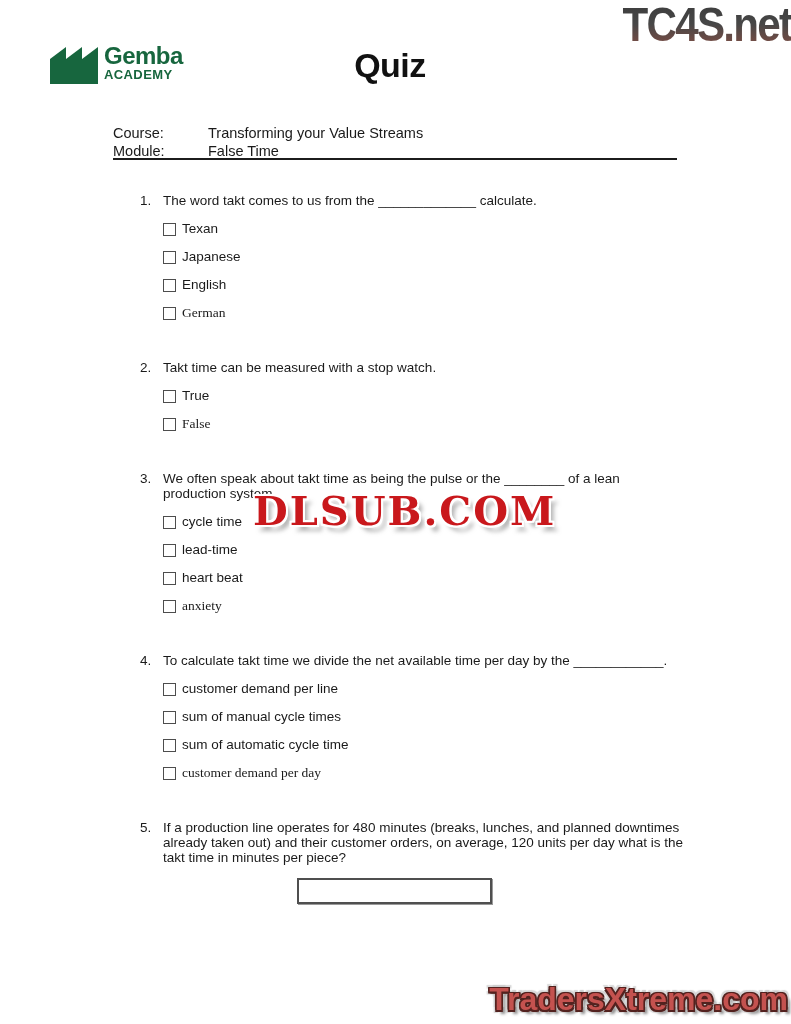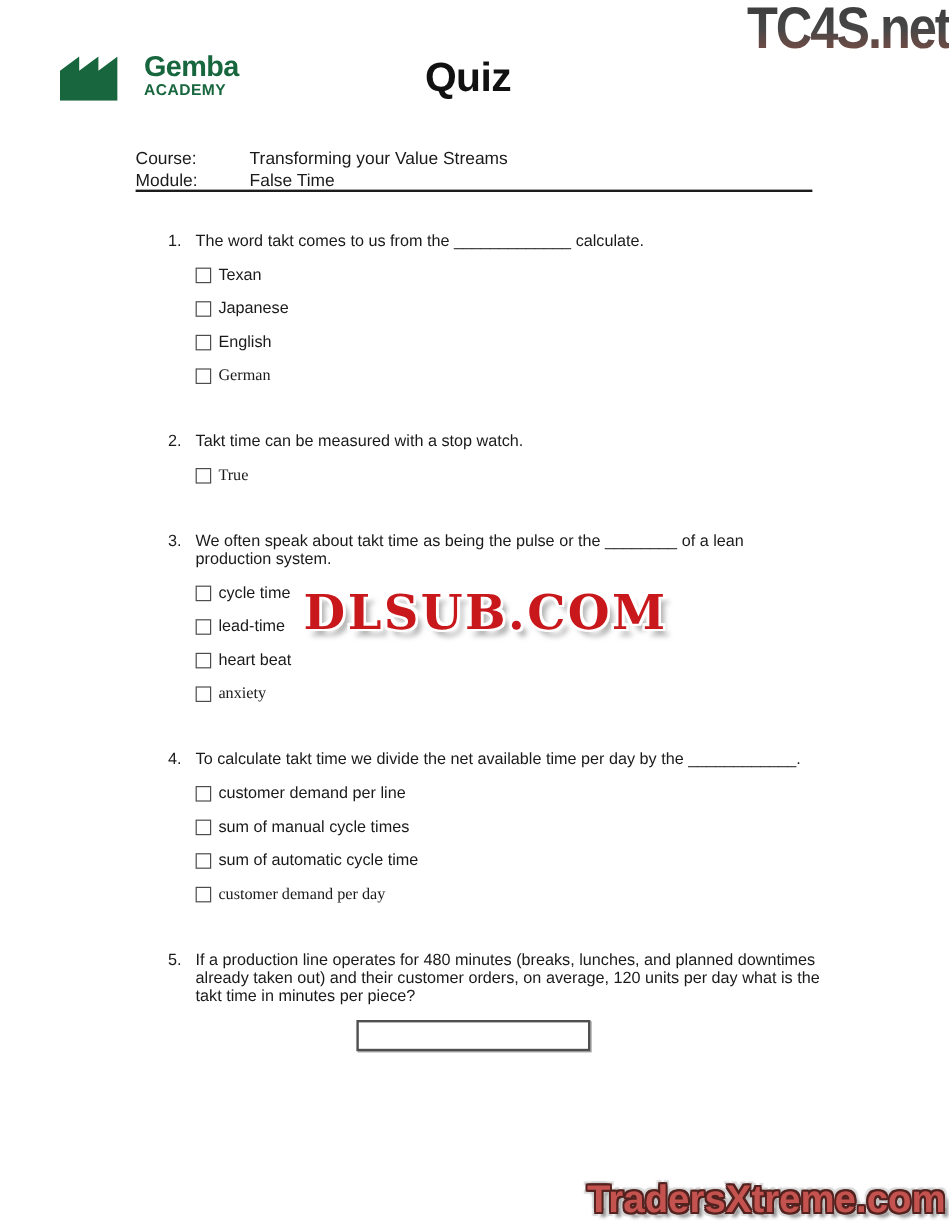--- a/index.html
+++ b/index.html
@@ -15,21 +15,21 @@
   }
 
   
   .logo {
     position: absolute;
     left: 50px; top: 43px;
     display: flex;
     align-items: flex-start;
   }
   .logo svg { display: block; }
-  .logo-text { margin-left: 22px; padding-top: 1px; }
+  .logo-text { margin-left: 6px; padding-top: 1px; }
   .logo-name {
     font-size: 24px; font-weight: bold; line-height: 23px;
     letter-spacing: -0.5px;
   }
   .logo-sub {
     font-size: 13px; font-weight: bold; line-height: 15px;
     letter-spacing: 0.4px;
   }
 
   .page-title {
@@ -201,20 +201,24 @@
     <div class="question">
       <div class="q-line">
         <span class="q-num">2.</span>
         <span class="q-text">Takt time can be measured with a stop watch.</span>
       </div>
       <div class="options">
         <div class="option">
           <span class="cb"></span>
           <span>True</span>
         </div>
+        <div class="option">
+          <span class="cb"></span>
+          <span>False</span>
+        </div>
       </div>
     </div>
 
     <div class="question">
       <div class="q-line">
         <span class="q-num">3.</span>
         <span class="q-text">We often speak about takt time as being the pulse or the ________ of a lean production system.</span>
       </div>
       <div class="options">
         <div class="option">

